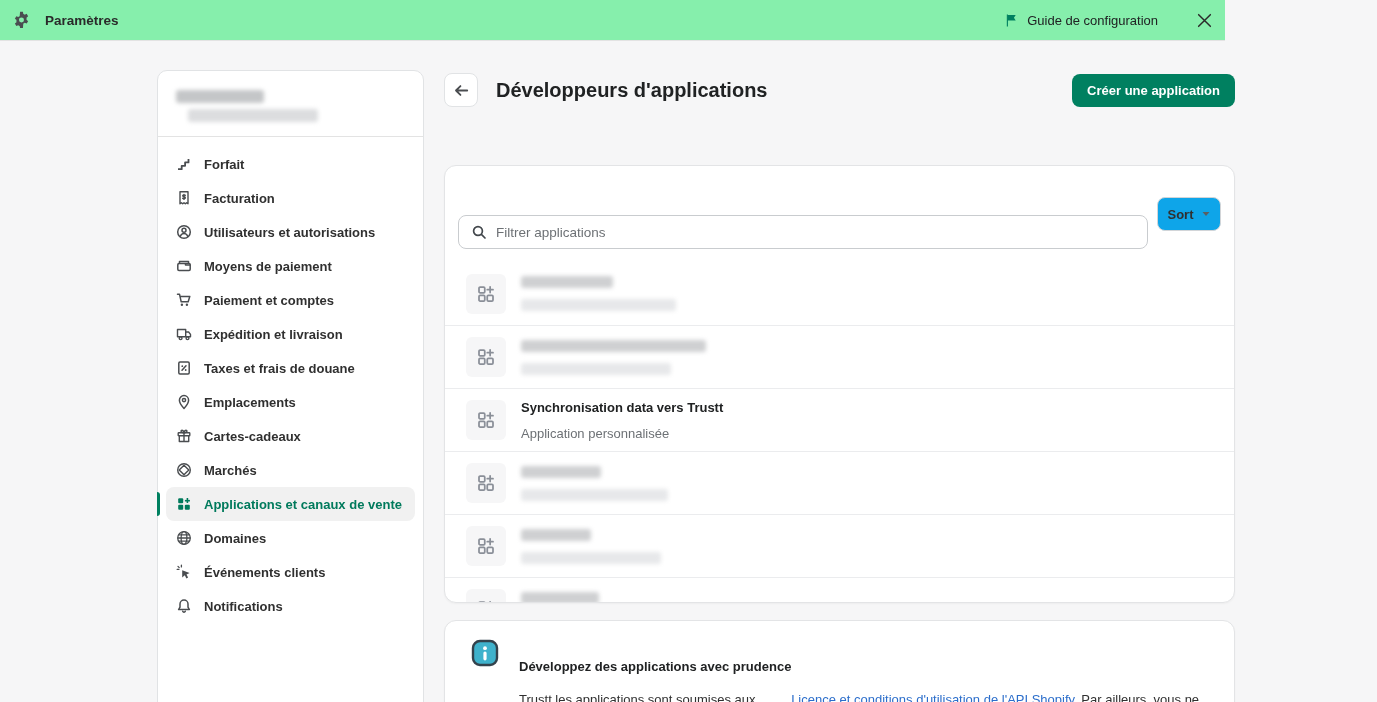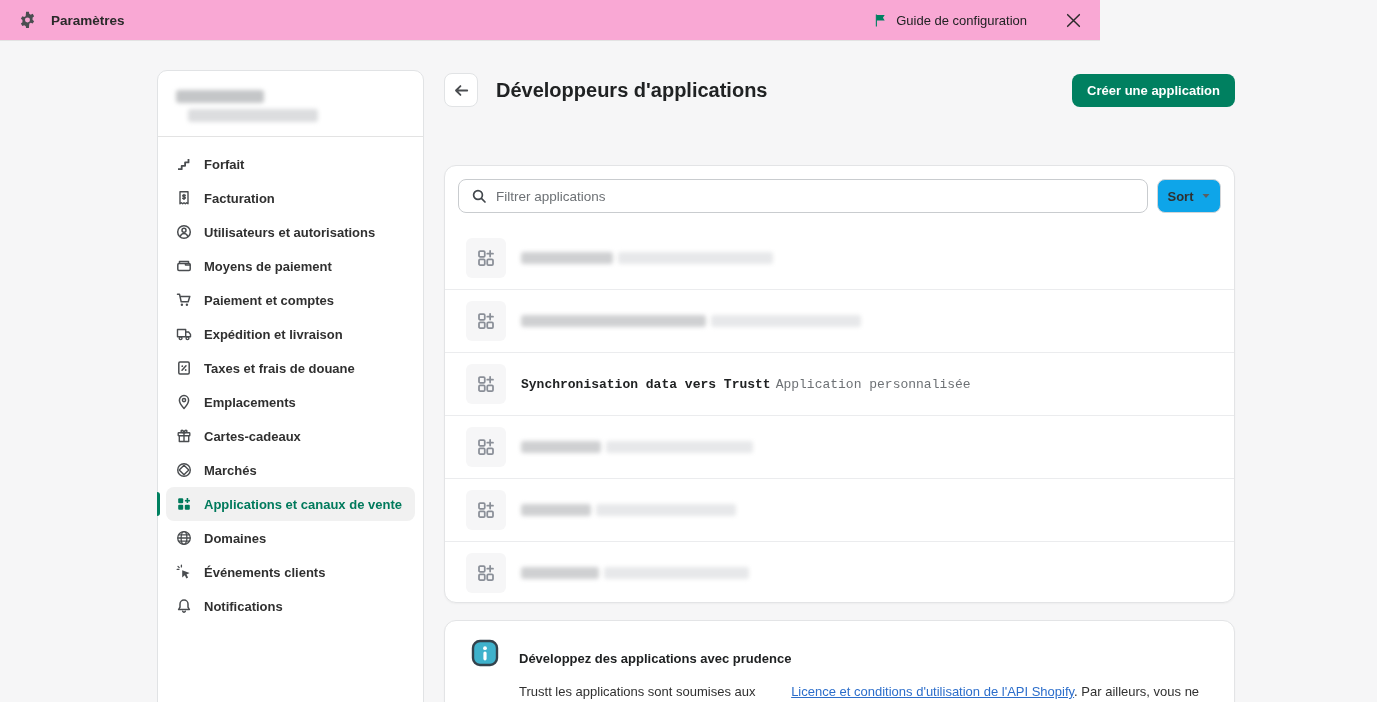--- a/index.html
+++ b/index.html
@@ -6,23 +6,23 @@
   html,body { width:1377px; height:702px; overflow:hidden; }
   body {
     font-family:"Liberation Sans", sans-serif;
     background:#f6f6f7; color:#1a1a1a; font-size:13px;
     position:relative;
   }
   svg { display:block; }
 
   
   .topbar {
-    position:absolute; top:0; left:0; width:1100px; height:41px;
-    background:#f9a8d4; border-bottom:1px solid #e3e3e3;
-    display:flex; align-items:center; padding:0 18px;
+    position:absolute; top:0; left:0; width:1225px; height:41px;
+    background:#86efac; border-bottom:1px solid #e3e3e3;
+    display:flex; align-items:center; padding:0 12px;
   }
   .topbar-left { display:flex; align-items:center; gap:14px; }
   .topbar-title { font-weight:bold; font-size:13.5px; color:#2a2a2a; }
   .topbar-right { margin-left:auto; display:flex; align-items:center; gap:10px; }
   .guide-link { display:flex; align-items:center; gap:8px; cursor:pointer; color:#202223; font-size:13px; }
   .close-btn { margin-left:28px; cursor:pointer; color:#2a2a2a; }
 
   
   .sidebar {
     position:absolute; left:157px; top:70px; width:267px; height:700px;
@@ -62,21 +62,21 @@
   }
 
   .card {
     background:#fff; border:1px solid #e3e4e6; border-radius:12px;
     box-shadow:0 1px 2px rgba(0,0,0,.04);
   }
   .list-card { position:absolute; top:95px; left:0; width:791px; height:438px; overflow:hidden; }
   .search-row { display:flex; align-items:center; gap:9px; padding:13px 13px; }
   .search-box {
     flex:1; display:flex; align-items:center; gap:9px;
-    border:1px solid #c9cccf; border-radius:8px; height:34px; padding:0 12px; background:#fff;
+    border:1px solid #c9cccf; border-radius:8px; height:34px; padding:0 12px; background:#fff;margin-top:36px;
   }
   .search-box input {
     border:none; outline:none; flex:1; font-family:inherit; font-size:13.5px; color:#202223;
     background:transparent;
   }
   .search-box input::placeholder { color:#6d7175; }
   .search-icon { color:#42474c; }
   .sort-btn {
     height:34px; width:64px; background:#0ea5e9; border:1px solid #d2d5d8; border-radius:8px;
     display:flex; align-items:center; justify-content:center; gap:7px;
@@ -85,30 +85,30 @@
   .caret { color:#5c5f62; }
 
   .app-row {
     display:flex; align-items:center; gap:15px; height:63px; padding:0 21px;
     border-top:1px solid #ebecee; cursor:pointer;
   }
   .app-tile {
     width:40px; height:40px; background:#f6f6f7; border-radius:6px;
     display:flex; align-items:center; justify-content:center; color:#8a8f98; flex:0 0 auto;
   }
-  .app-text { display:flex; flex-direction:row; gap:5px;font-family:Liberation Mono, monospace; }
+  .app-text { display:flex; flex-direction:column; gap:11px; }
   .app-title { font-weight:600; color:#202223; font-size:13px; }
   .app-sub { color:#6d7175; font-size:13px; }
   .r-title { height:12px; background:#cfd0d2; }
   .r-sub { height:12px; background:#e7e8ea; }
 
   .notice-card { position:absolute; top:550px; left:0; width:791px; height:140px; padding:18px 16px; }
   .notice-inner { display:flex; gap:20px; }
   .notice-icon { flex:0 0 auto; margin-left:10px; }
-  .notice-title { font-weight:600; font-size:13px; color:#202223; margin-top:12px; }
+  .notice-title { font-weight:600; font-size:13px; color:#202223; margin-top:20px; }
   .notice-body { margin-top:16px; font-size:13px; color:#303030; line-height:1.55; max-width:700px; }
   .notice-body a { color:#2c6ecb; text-decoration:underline; cursor:pointer;padding-left:32px; }
 </style>
 </head>
 <body>
 
 <div class="topbar">
   <div class="topbar-left">
     <span style="color:#4a4d50;">
       <svg width="19" height="19" viewBox="0 0 16 16">

